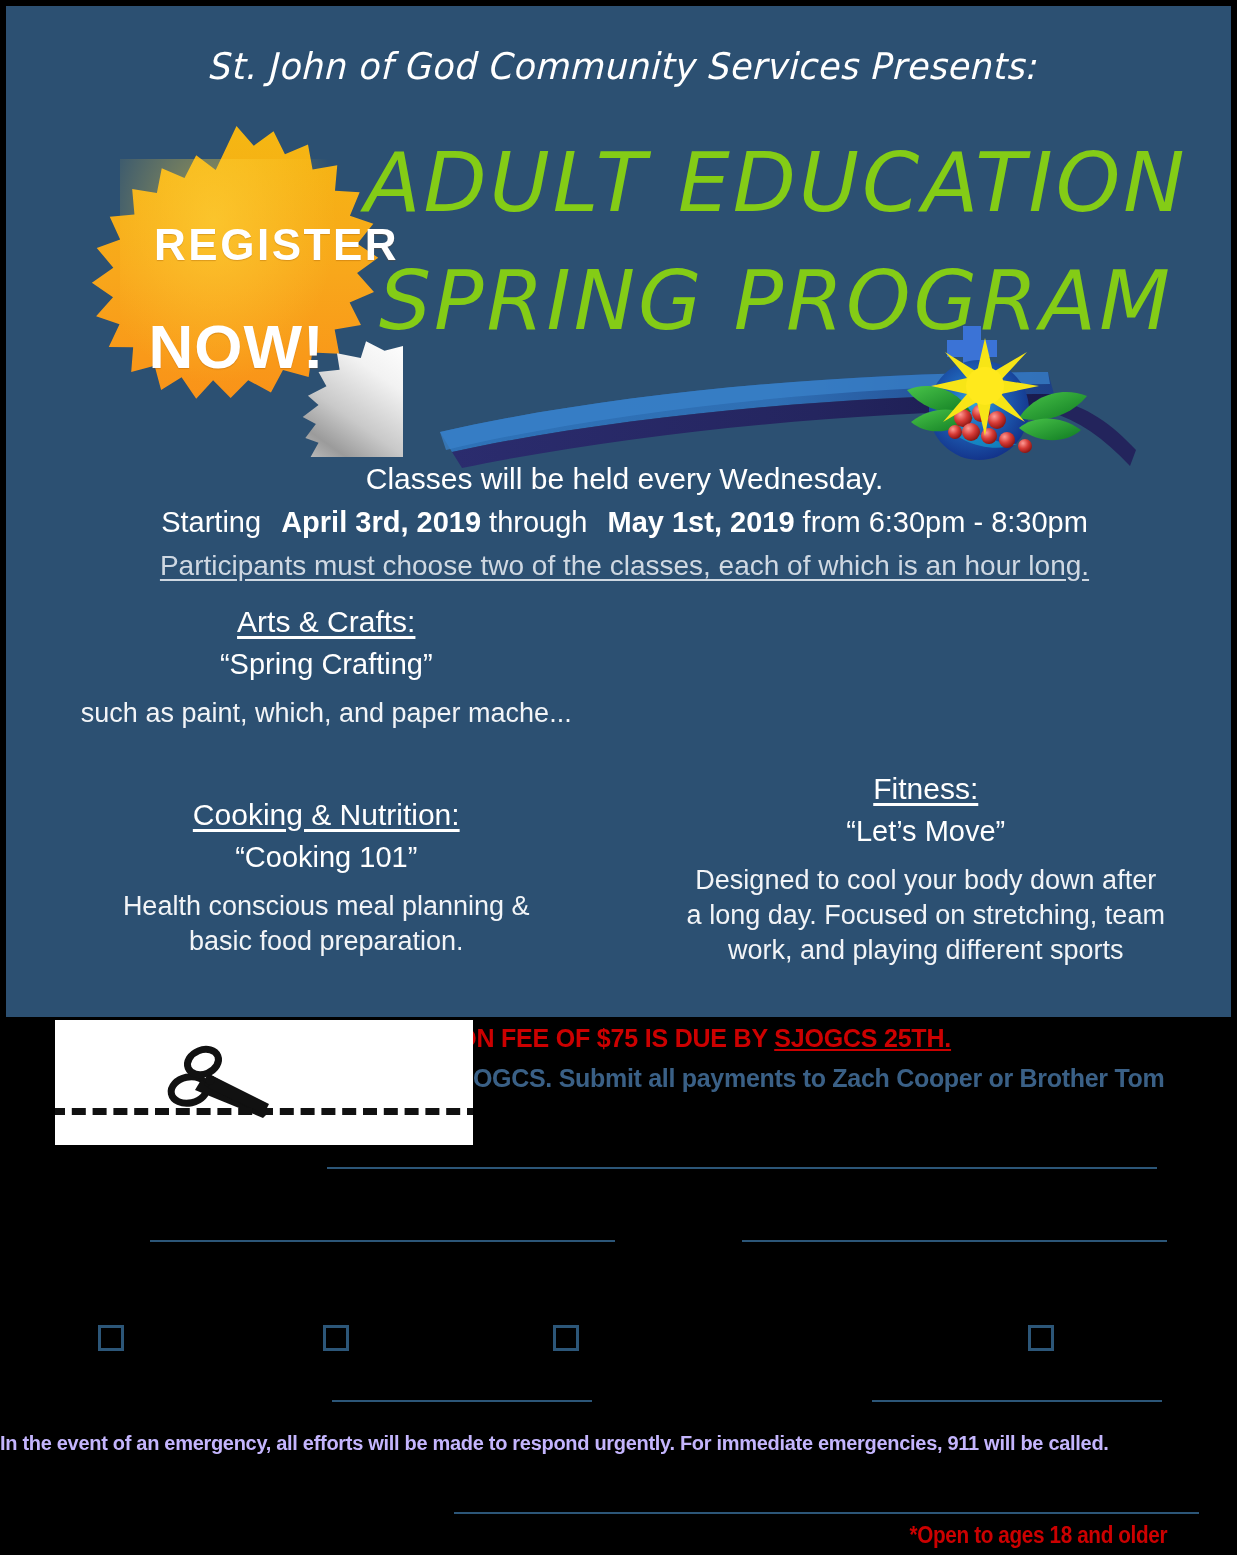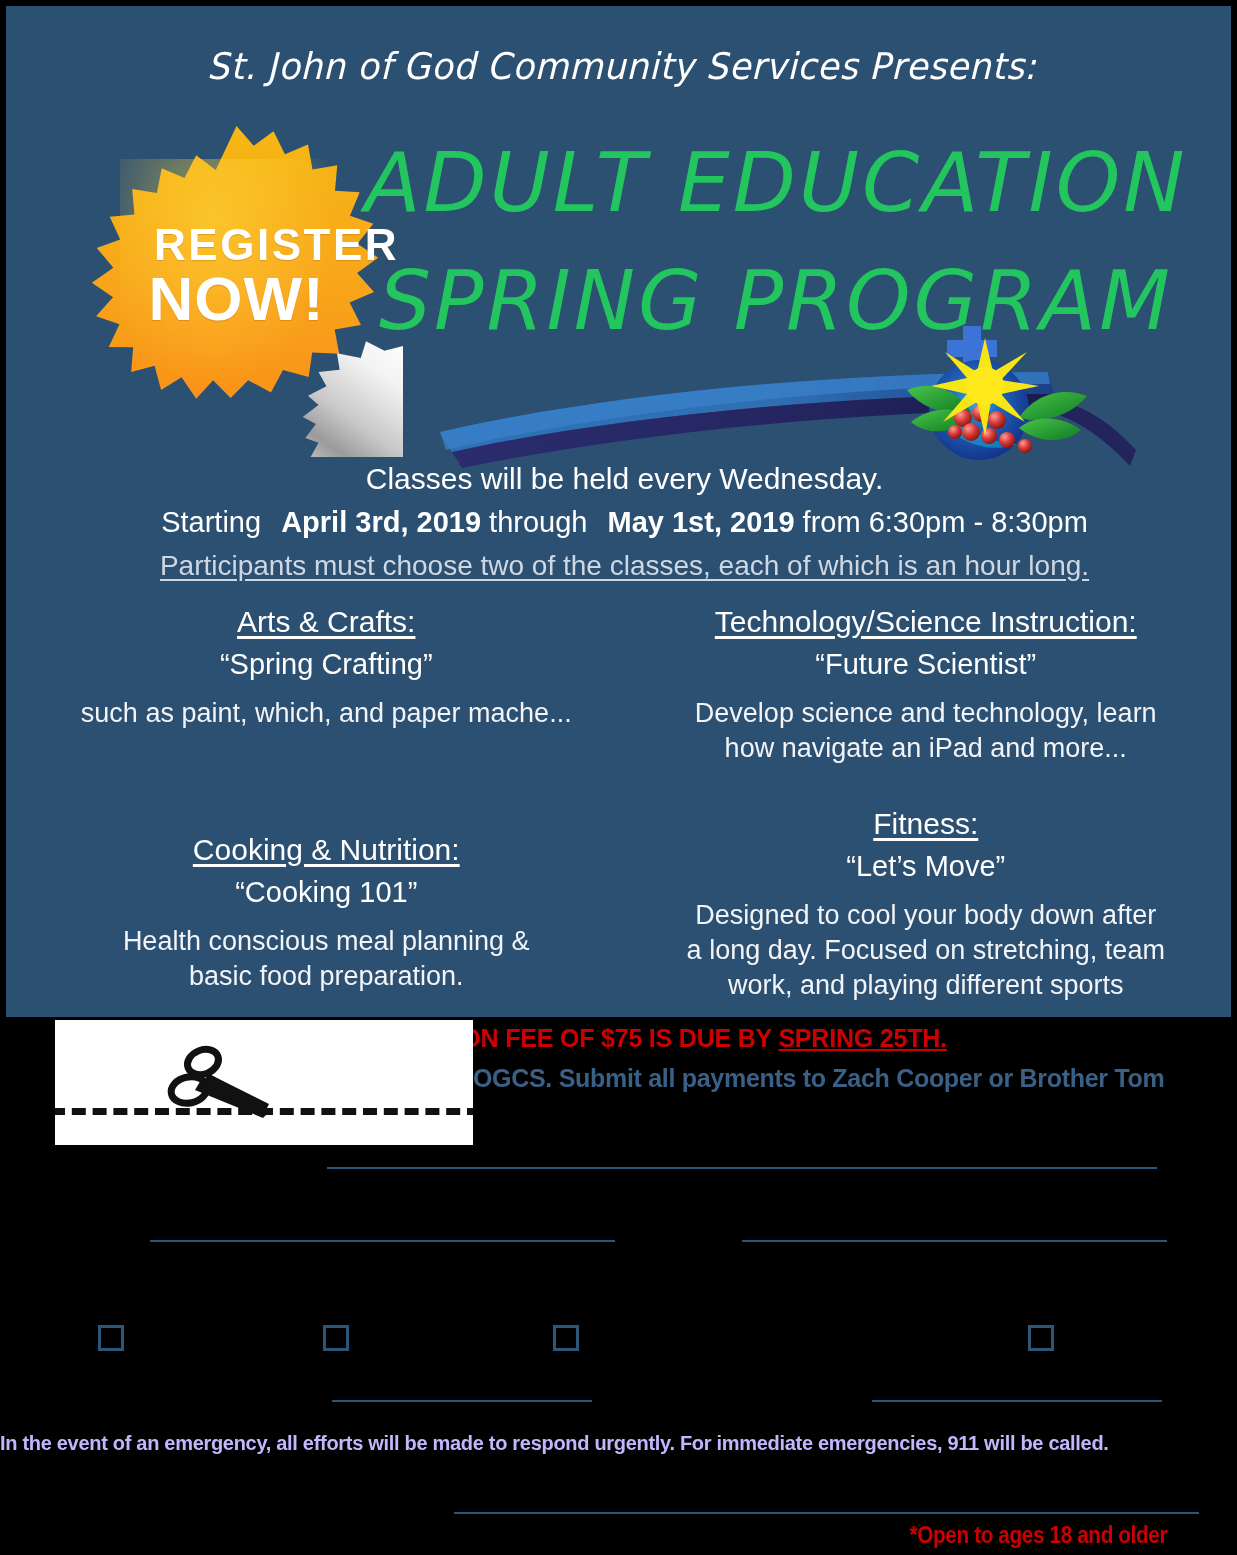--- a/index.html
+++ b/index.html
@@ -41,21 +41,21 @@
     letter-spacing: 0.5px;
     transform: skewX(-3deg) scale(1.0, 1.05);
     font-style: italic;
   }
 
   .title-block {
     position: absolute;
     left: 330px; top: 118px;
     width: 880px;
     text-align: center;
-    color: #22c55e;
+    color: #84cc16;
     font-family: "DejaVu Sans", sans-serif;
     font-weight: 300;
     font-size: 82px;
     line-height: 118px;
     letter-spacing: 3px;
     font-style: italic;
   }
   .title-block .tline { display: block; white-space: nowrap; }
 
   
@@ -90,21 +90,21 @@
     left: 0; top: 96px;
     width: 325px;
     text-align: center;
     color: #ffffff;
     font-family: "Liberation Sans", sans-serif;
     font-weight: bold;
     letter-spacing: 1px;
     text-shadow: 0 1px 1px rgba(140,70,0,0.28);
   }
   .sb-text .l1 { display:block; font-size: 44px; line-height: 46px; letter-spacing: 2.5px; text-align: right; }
-  .sb-text .l2 { display:block; font-size: 62px; line-height: 62px; letter-spacing: 1px; }
+  .sb-text .l2 { display:block; font-size: 62px; line-height: 62px; letter-spacing: 1px; margin-top: 48px; }
   .peel {
     position: absolute;
     right: -4px; bottom: -6px;
     width: 132px; height: 118px;
     background: linear-gradient(215deg, #ffffff 0%, #f2f2f2 25%, #c9c9c9 55%, #9b9b9b 75%, #d8d8d8 100%);
     clip-path: polygon(100% 6%, 100% 100%, 30% 100%, 36% 88%, 26% 84%, 34% 72%, 24% 66%,
                        36% 56%, 28% 48%, 42% 40%, 36% 28%, 52% 26%, 50% 12%, 68% 16%, 72% 2%, 86% 10%);
     filter: drop-shadow(-3px -3px 3px rgba(0,0,0,0.22));
   }
 
@@ -343,28 +343,20 @@
       <div class="l3">Participants must choose two of the classes, each of which is an hour long.</div>
     </div>
 
     <div class="classes">
       <div class="crow">
         <div class="ccell left">
           <div class="c-head">Arts &amp; Crafts:</div>
           <div class="c-sub">“Spring Crafting”</div>
           <div class="c-desc">
             <div>such as paint, which, and paper mache...</div>
-          </div>
-        </div>
-        <div class="ccell right">
-          <div class="c-head">Technology/Science Instruction:</div>
-          <div class="c-sub">“Future Scientist”</div>
-          <div class="c-desc">
-            <div>Develop science and technology, learn</div>
-            <div>how navigate an iPad and more...</div>
           </div>
         </div>
       </div>
 
       <div class="crow row2">
         <div class="ccell left">
           <div style="height:26px"></div>
           <div class="c-head">Cooking &amp; Nutrition:</div>
           <div class="c-sub">“Cooking 101”</div>
           <div class="c-desc">
@@ -380,21 +372,21 @@
             <div>a long day. Focused on stretching, team</div>
             <div>work, and playing different sports</div>
           </div>
         </div>
       </div>
     </div>
   </div>
 
   <div class="black-panel"></div>
 
-  <div class="fee-line"><span>A REGISTRATION FEE OF $75 IS DUE BY </span><u>SPRING 25TH.</u></div>
+  <div class="fee-line"><span>A REGISTRATION FEE OF $75 IS DUE BY </span><u>SJOGCS 25TH.</u></div>
 
   <div class="checks-line">Please make checks payable to SJOGCS. Submit all payments to Zach Cooper or Brother Tom</div>
 
   <div class="cut-box">
     <svg class="scissors" viewBox="0 0 110 82">
       <g stroke="#111" stroke-width="7" fill="none" stroke-linecap="round">
         <ellipse cx="26" cy="52" rx="18" ry="13" transform="rotate(-12 26 52)"></ellipse>
         <ellipse cx="40" cy="24" rx="16" ry="12" transform="rotate(-22 40 24)"></ellipse>
       </g>
       <path d="M38 42 L108 72 L100 80 L32 52 Z" fill="#111"></path>

